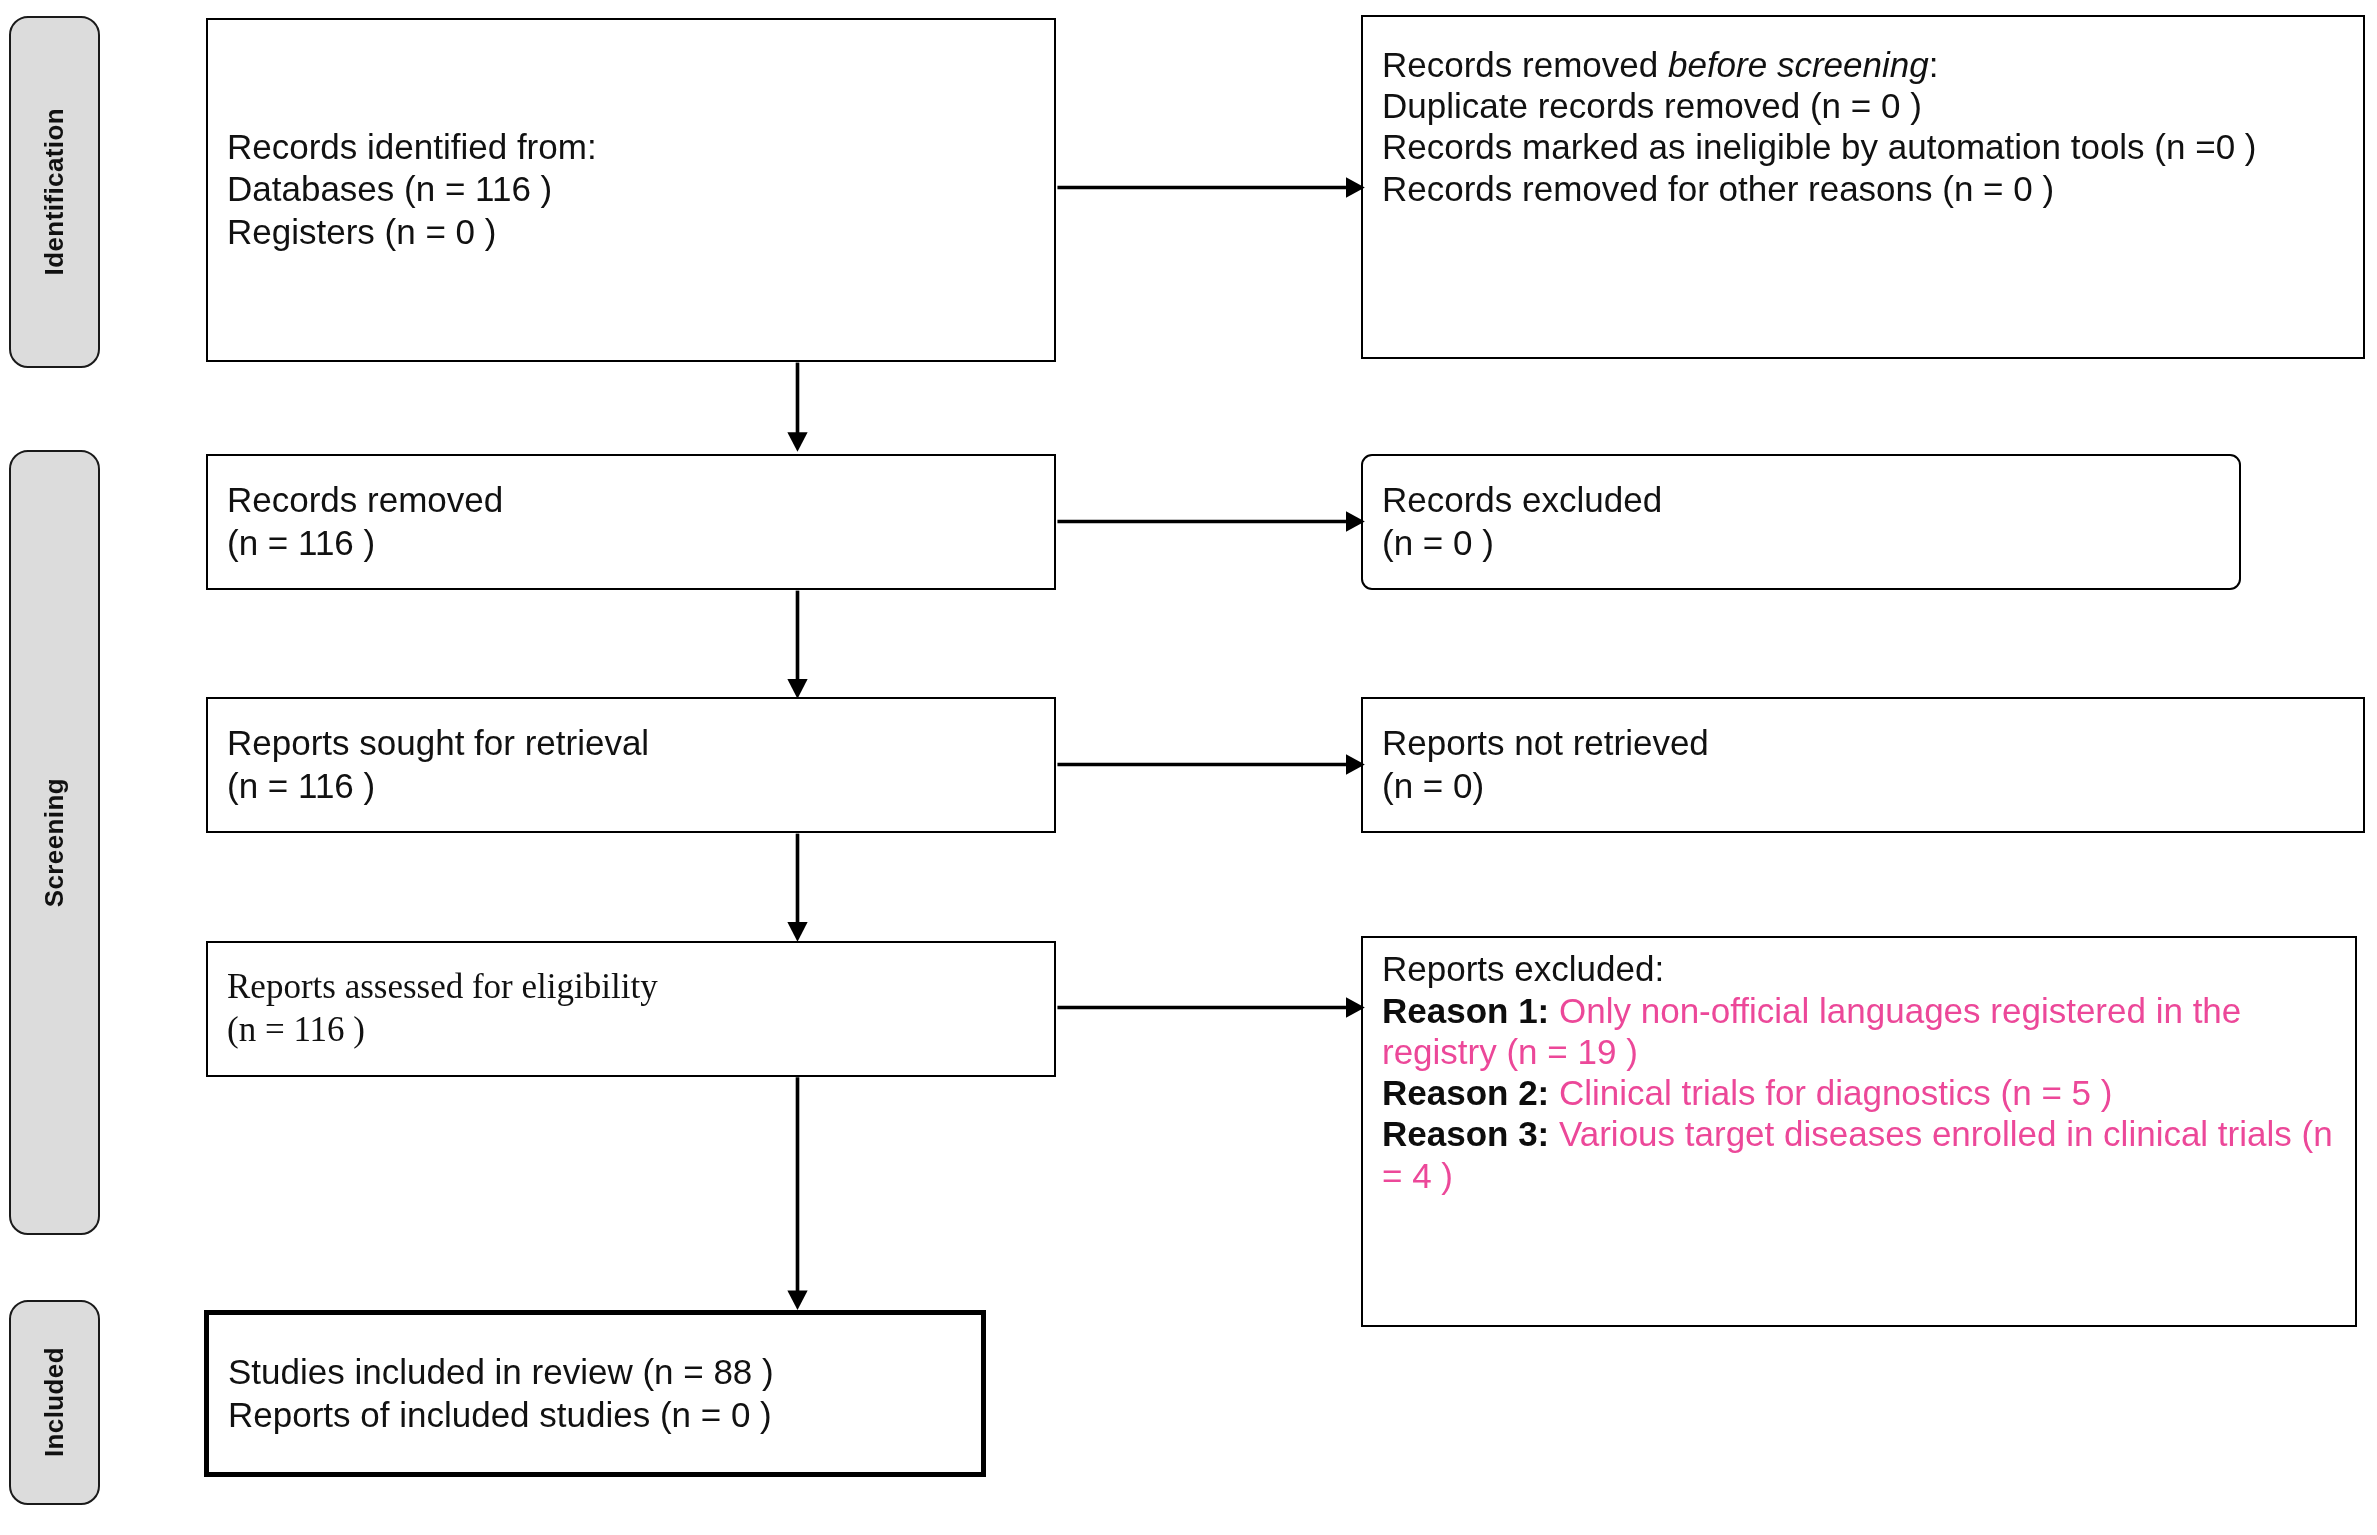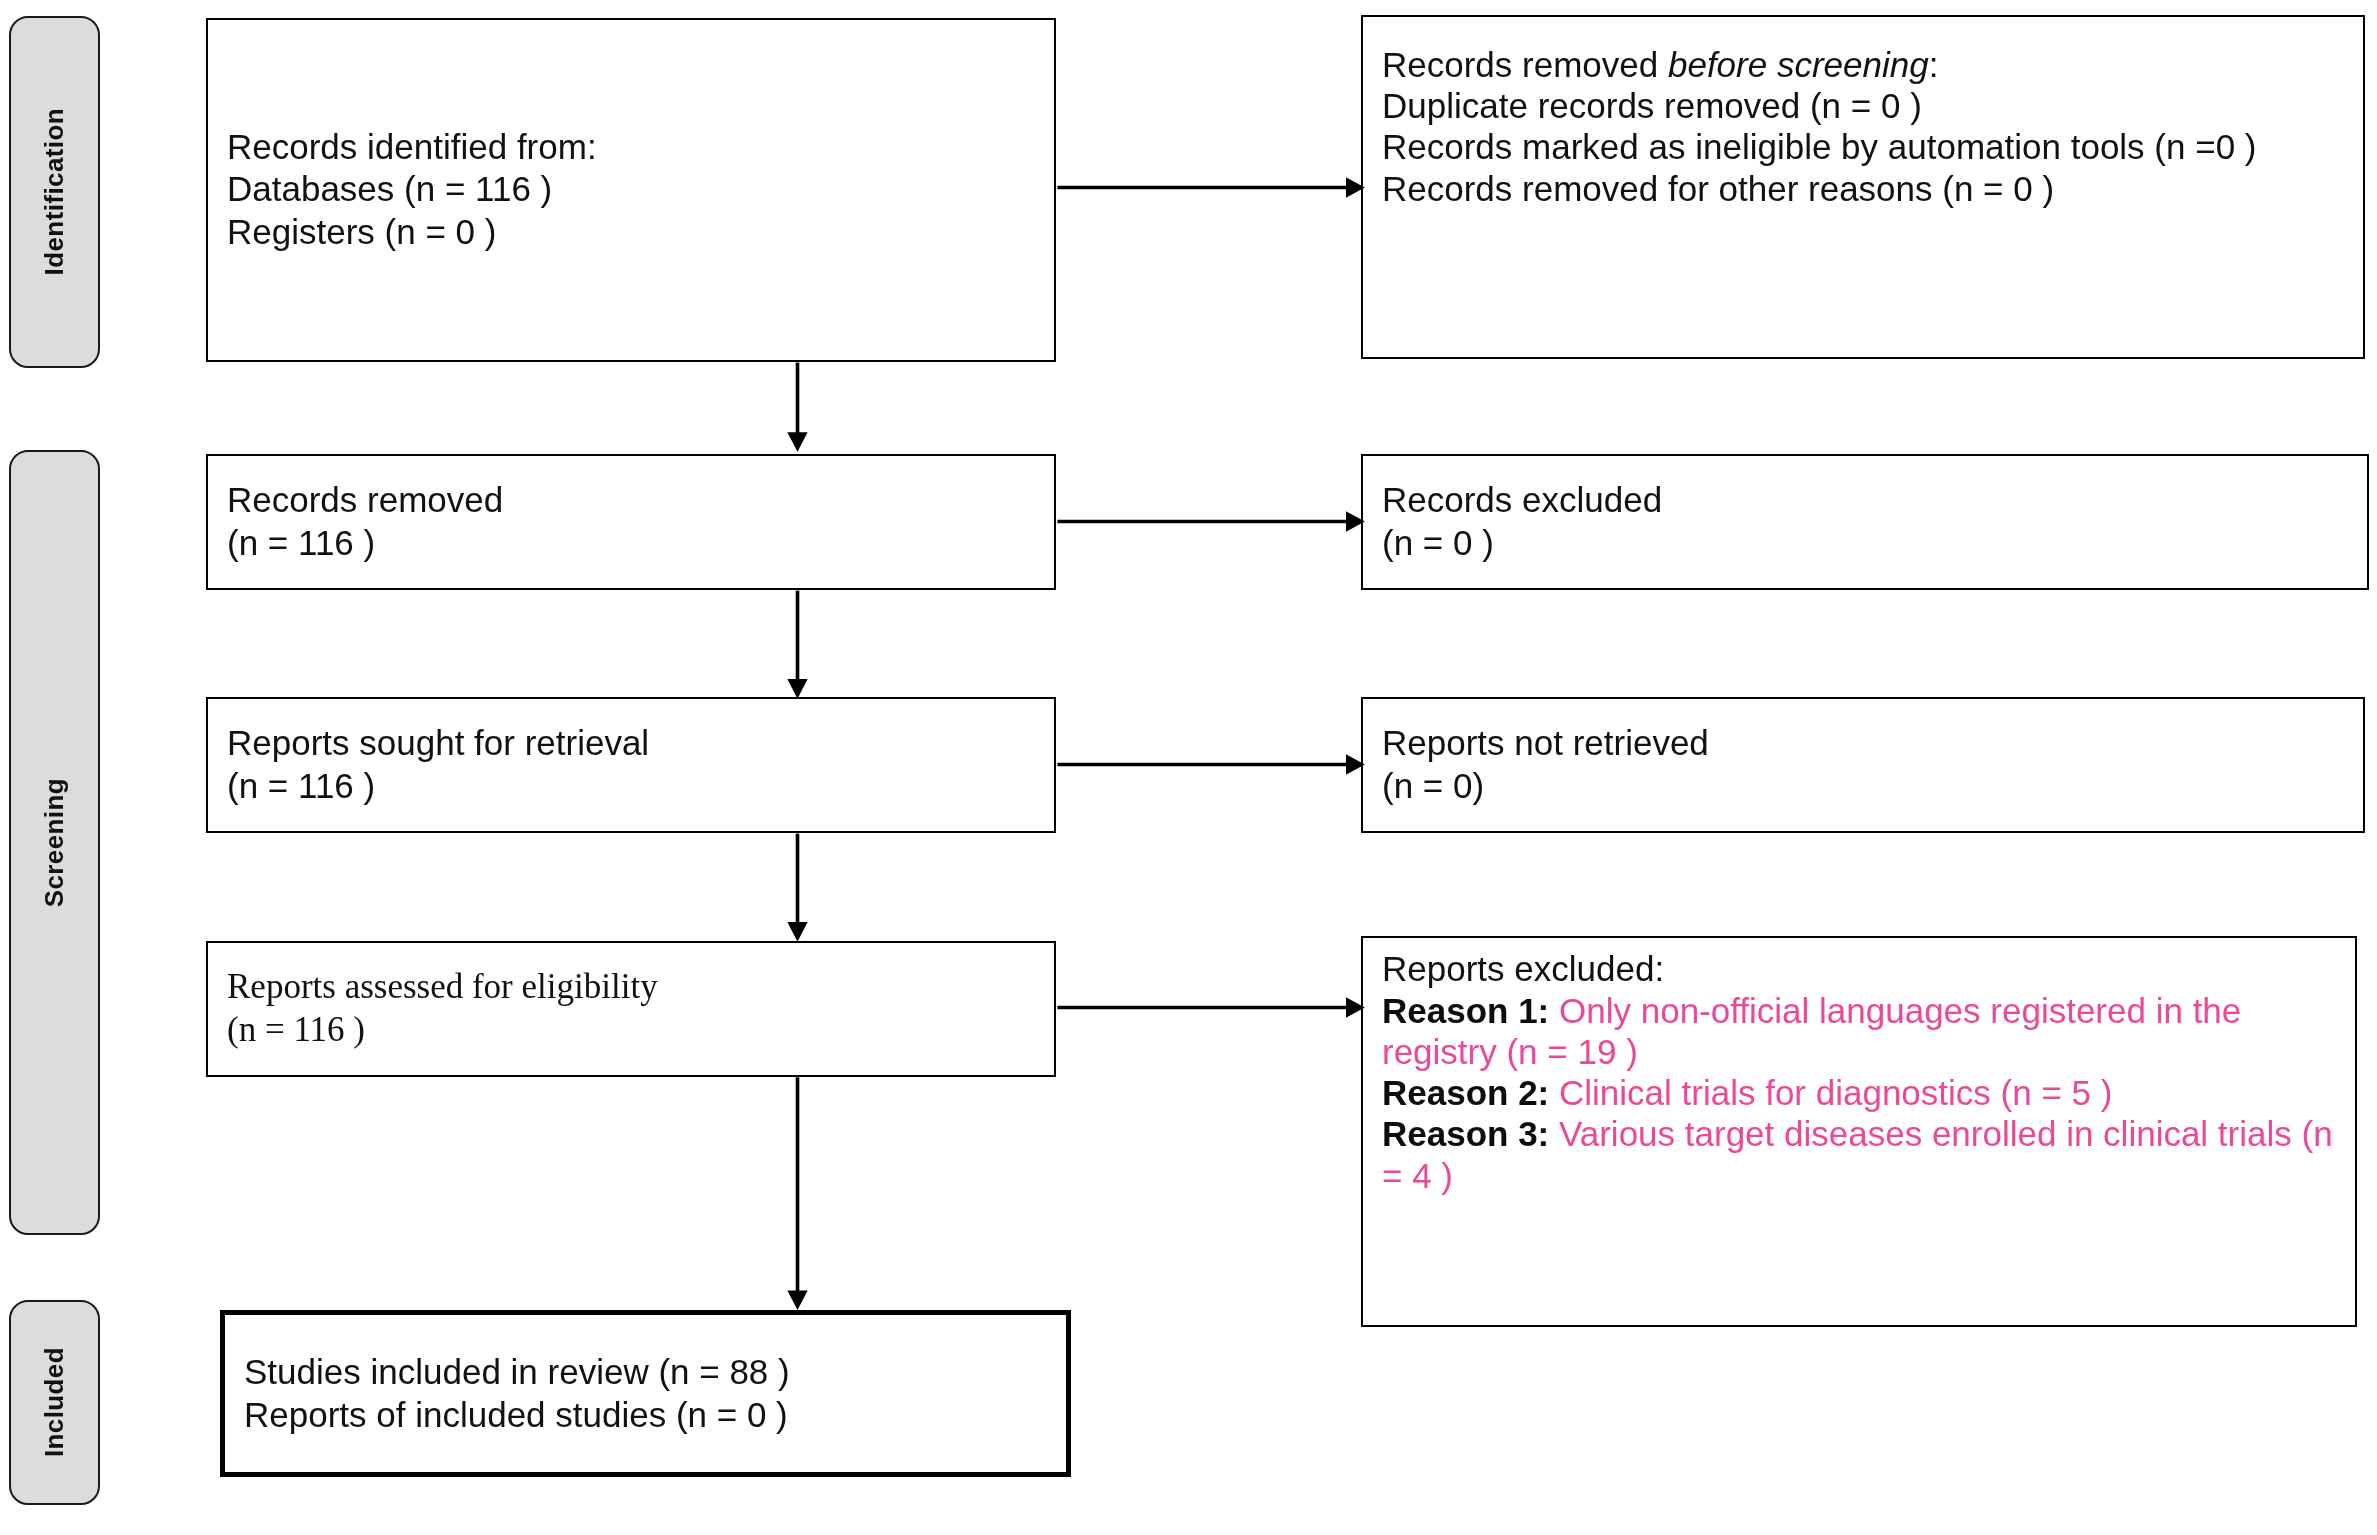--- a/index.html
+++ b/index.html
@@ -124,21 +124,21 @@
       <line x1="20" y1="0" x2="20" y2="98" stroke="#000000" stroke-width="5"></line>
       <polygon points="6,96 34,96 20,123" fill="#000000"></polygon>
     </svg>
   </div>
 
   <div class="flow-box" style="left:206px; top:454px; width:850px; height:136px;">
     <div class="line">Records removed</div>
     <div class="line">(n = 116 )</div>
   </div>
 
-  <div class="flow-box" style="left:1361px; top:454px; width:1008px; height:136px;">
+  <div class="flow-box" style="left:1361px; top:454px; width:880px; height:136px;border-radius:11px;">
     <div class="line">Records excluded</div>
     <div class="line">(n = 0 )</div>
   </div>
 
   <div class="conn" style="left:1056px; top:507px; width:311px; height:29px;">
     <svg width="311" height="29" viewBox="0 0 425 40">
       <line x1="0" y1="20" x2="398" y2="20" stroke="#000000" stroke-width="5"></line>
       <polygon points="398,6 424,20 398,34" fill="#000000"></polygon>
     </svg>
   </div>
@@ -193,19 +193,19 @@
     </svg>
   </div>
 
   <div class="conn" style="left:783px; top:1076px; width:29px; height:236px;">
     <svg width="29" height="236" viewBox="0 0 40 322">
       <line x1="20" y1="0" x2="20" y2="296" stroke="#000000" stroke-width="5"></line>
       <polygon points="6,294 34,294 20,321" fill="#000000"></polygon>
     </svg>
   </div>
 
-  <div class="flow-box thick" style="left:220px; top:1310px; width:851px; height:167px;">
+  <div class="flow-box thick" style="left:204px; top:1310px; width:782px; height:167px;">
     <div class="line">Studies included in review  (n = 88 )</div>
     <div class="line">Reports of included studies  (n = 0 )</div>
   </div>
 
 </div>
 
 
 </body></html>

